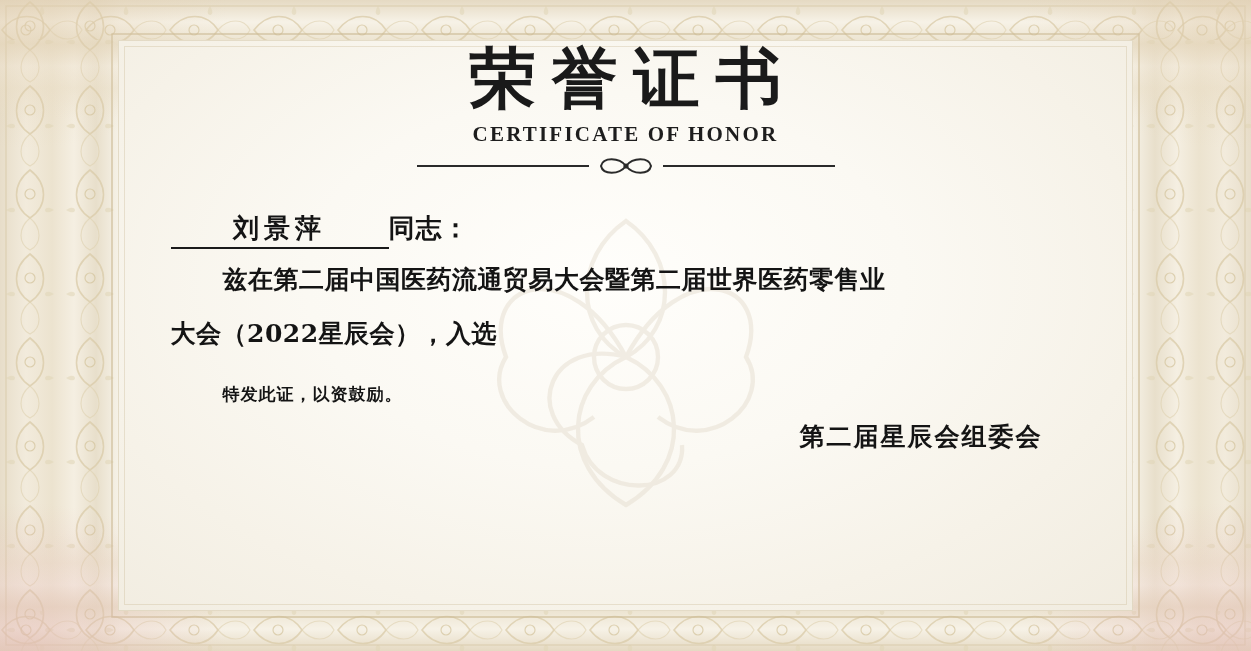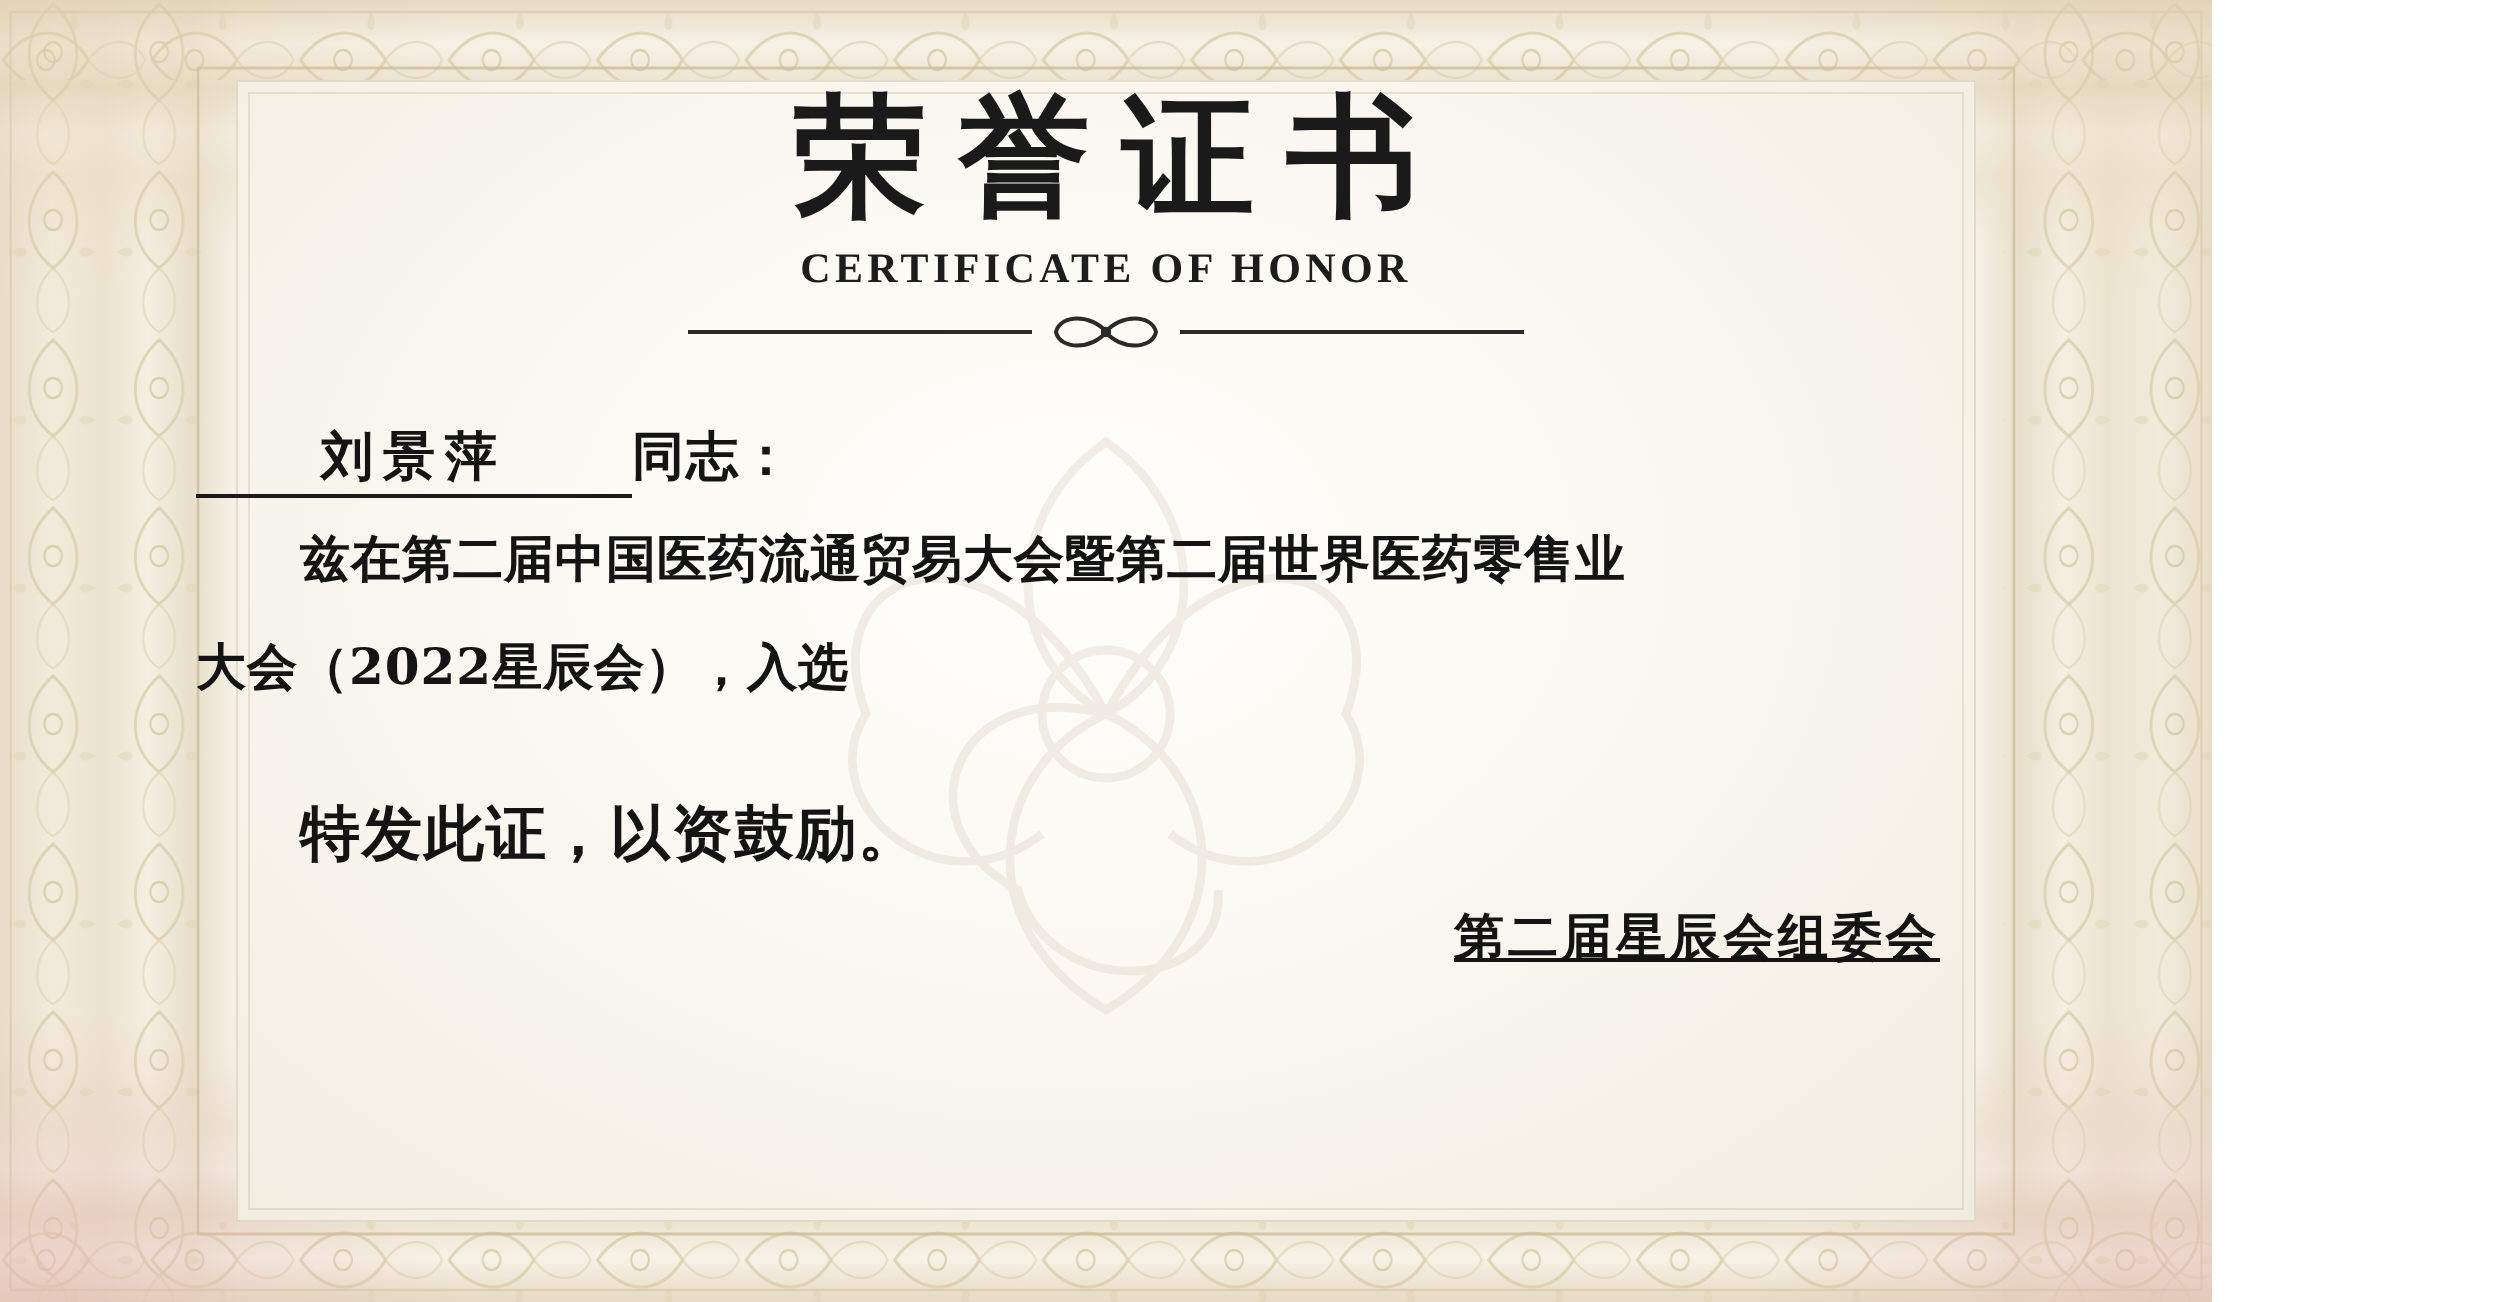--- a/index.html
+++ b/index.html
@@ -6,21 +6,21 @@
     margin: 0;
     padding: 0;
     background: #ffffff;
   }
   body {
     font-family: "Liberation Serif", "DejaVu Serif", serif;
   }
 
   .certificate {
     position: relative;
-    width: 1106px;
+    width: 1251px;
     height: 651px;
     overflow: hidden;
     background:
       radial-gradient(ellipse at 50% 45%, #fdfcf7 0%, #f6f3ea 45%, #efeade 75%, #e9e2d2 100%);
   }
 
   
   .band-outer {
     position: absolute;
     inset: 0;
@@ -191,36 +191,35 @@
     font-family: "DejaVu Serif", "Liberation Serif", serif;
     font-size: 30px;
     font-weight: 700;
     color: #c8452c;
     letter-spacing: 7px;
     text-indent: 7px;
     font-style: italic;
   }
 
   .closing {
-    margin-top: 40px;
-    font-family: "DejaVu Serif", "Liberation Serif", serif;
-    font-size: 30px;
+    margin-top: 26px;
+    font-family: "DejaVu Serif", "Liberation Serif", serif;
+    font-size: 17px;
     font-weight: 700;
     color: #141414;
     letter-spacing: 1px;
     text-indent: 52px;
   }
 
   .signature {
     margin-top: 14px;
     padding-right: 38px;
     text-align: right;
     font-family: "DejaVu Serif", "Liberation Serif", serif;
     color: #141414;
-    text-decoration: underline;
   }
   .sig-org {
     font-size: 25px;
     font-weight: 700;
     letter-spacing: 2px;
   }
   .sig-date {
     margin-top: 10px;
     font-size: 25px;
     font-weight: 700;

